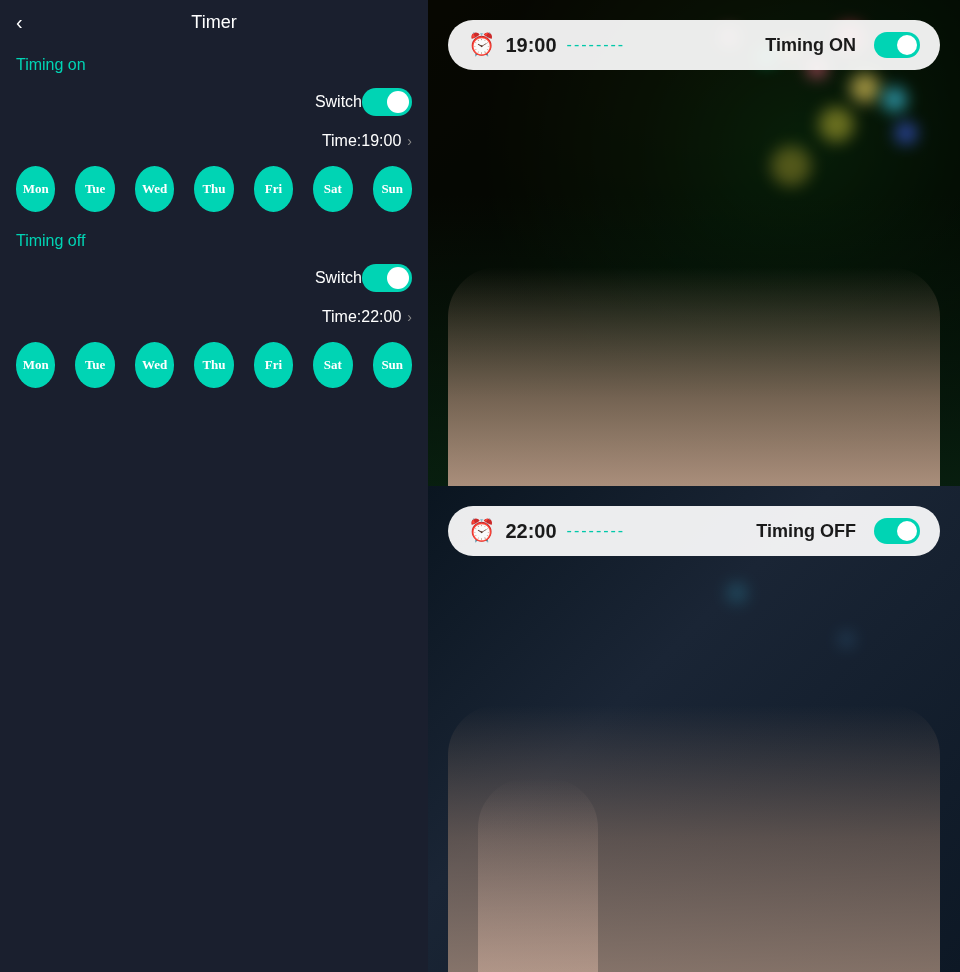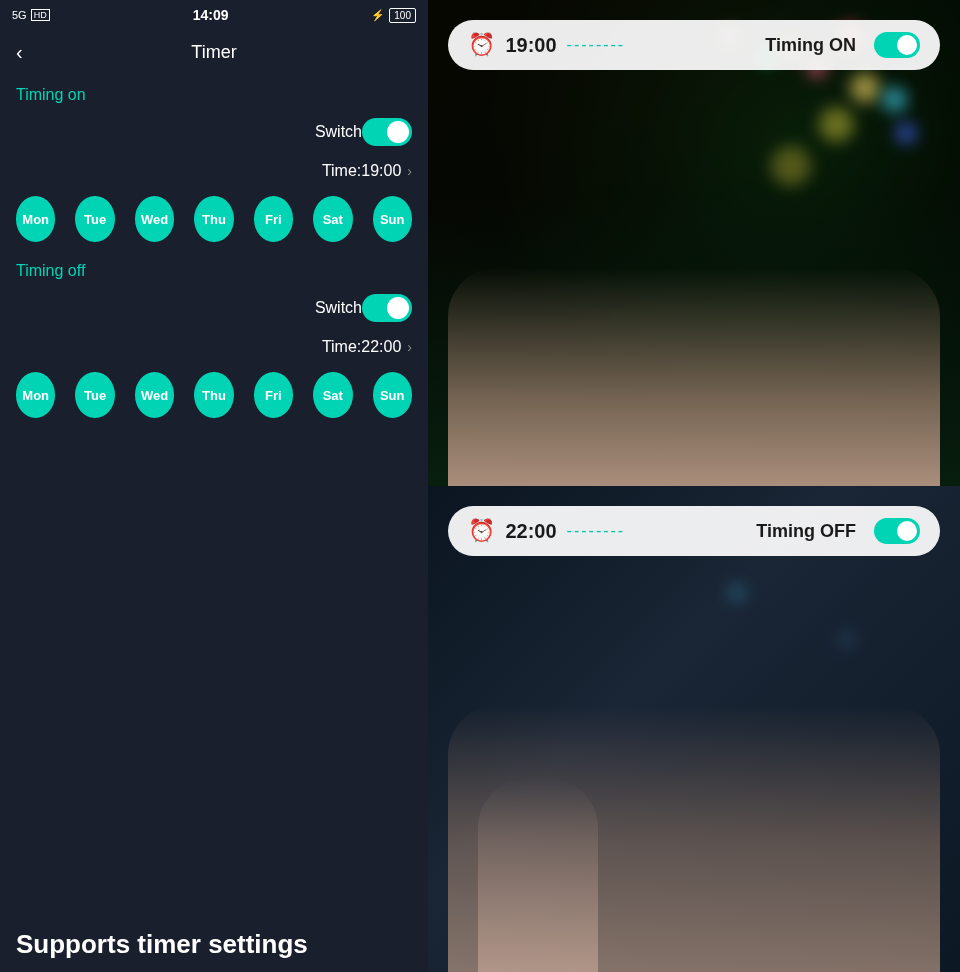--- a/index.html
+++ b/index.html
@@ -128,20 +128,21 @@
       height: 22px;
       border-radius: 50%;
       background: #fff;
     }
 
     
     .days-row {
       display: flex;
       gap: 20px;
       margin-bottom: 20px;
+      font-family: Liberation Serif, serif;
     }
     .day-btn {
       width: 46px;
       height: 46px;
       border-radius: 50%;
       background: #00d4b4;
       color: #fff;
       font-size: 13px;
       font-weight: 600;
       display: flex;
@@ -278,31 +279,20 @@
       height: 20px;
       border-radius: 50%;
       background: #fff;
     }
   </style>
 </head>
 <body>
 
 <div class="left-panel">
 
-  <div class="status-bar">
-    <div class="status-left">
-      <span>5G</span>
-      <span style="font-size:9px;border:1px solid #fff;padding:0 2px;">HD</span>
-    </div>
-    <div class="status-center">14:09</div>
-    <div class="status-right">
-      <span>⚡</span>
-      <span style="border:1px solid #fff;border-radius:2px;padding:1px 4px;font-size:10px;">100</span>
-    </div>
-  </div>
 
   <div class="nav-bar">
     <span class="back-btn">‹</span>
     <span class="nav-title">Timer</span>
   </div>
 
   <div class="content">
 
     <div class="section-title">Timing on</div>
 
@@ -349,21 +339,20 @@
       <div class="day-btn">Tue</div>
       <div class="day-btn">Wed</div>
       <div class="day-btn">Thu</div>
       <div class="day-btn">Fri</div>
       <div class="day-btn">Sat</div>
       <div class="day-btn">Sun</div>
     </div>
 
   </div>
 
-  <div class="supports-text">Supports timer settings</div>
 
 
 </div>
 
 <div class="right-panel">
 
   <div class="photo-section">
     <div class="photo-bg photo-top" style="width:100%;height:100%;position:relative;">
 
       <div class="bokeh" style="width:30px;height:30px;background:#ffe066;top:15%;right:15%;"></div>

